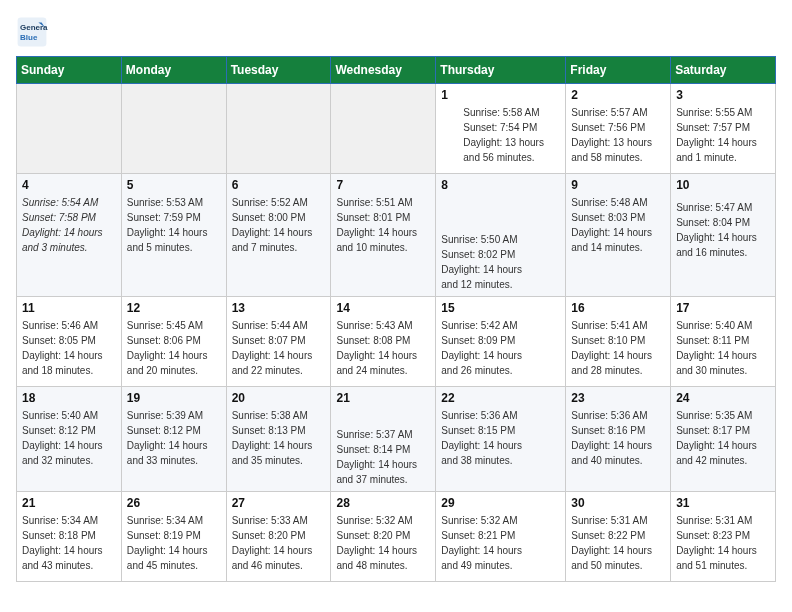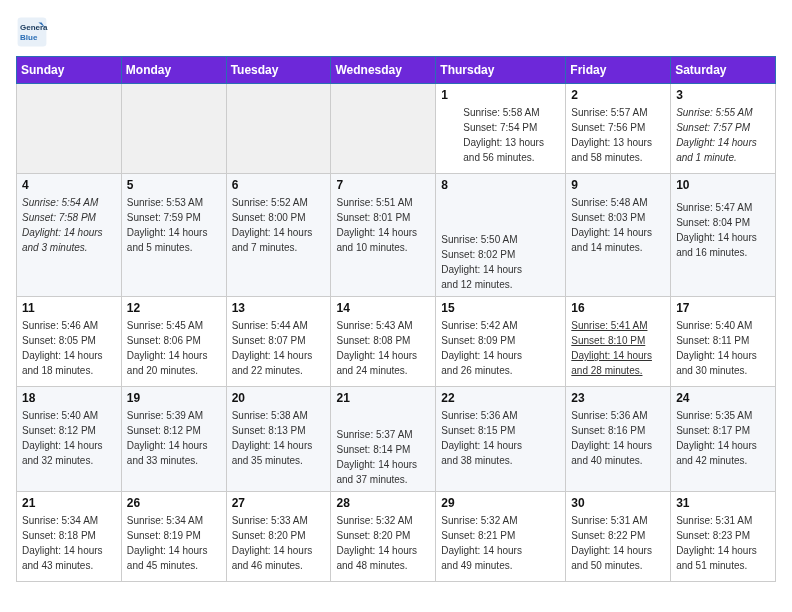--- a/index.html
+++ b/index.html
@@ -42,21 +42,21 @@
     .subtitle {
       font-size: 15px;
       color: #333;
     }
     table {
       width: 100%;
       border-collapse: collapse;
       font-size: 11px;
     }
     thead tr th {
-      background-color: #6d28d9;
+      background-color: #15803d;
       color: #fff;
       padding: 6px 4px;
       text-align: left;
       font-size: 12px;
       font-weight: bold;
       border: 1px solid #2a6db5;
     }
     tbody tr td {
       border: 1px solid #ccc;
       padding: 4px 5px;
@@ -132,21 +132,21 @@
         </td>
         <td>
           <div class="day-num">2</div>
           <div class="day-info" style="white-space: pre-line;">Sunrise: 5:57 AM
 Sunset: 7:56 PM
 Daylight: 13 hours
 and 58 minutes.</div>
         </td>
         <td>
           <div class="day-num">3</div>
-          <div class="day-info" style="white-space: pre-line; font-style: italic;">Sunrise: 5:55 AM
+          <div class="day-info" style="white-space: pre-line;">Sunrise: 5:55 AM
 Sunset: 7:57 PM
 Daylight: 14 hours
 and 1 minute.</div>
         </td>
       </tr>
       <tr>
         <td>
           <div class="day-num">4</div>
           <div class="day-info" style="white-space: pre-line; font-style: italic;">Sunrise: 5:54 AM
 Sunset: 7:58 PM
@@ -227,21 +227,21 @@
         </td>
         <td>
           <div class="day-num">15</div>
           <div class="day-info" style="white-space: pre-line;">Sunrise: 5:42 AM
 Sunset: 8:09 PM
 Daylight: 14 hours
 and 26 minutes.</div>
         </td>
         <td>
           <div class="day-num">16</div>
-          <div class="day-info" style="white-space: pre-line; text-decoration: underline;">Sunrise: 5:41 AM
+          <div class="day-info" style="white-space: pre-line;">Sunrise: 5:41 AM
 Sunset: 8:10 PM
 Daylight: 14 hours
 and 28 minutes.</div>
         </td>
         <td>
           <div class="day-num">17</div>
           <div class="day-info" style="white-space: pre-line;">Sunrise: 5:40 AM
 Sunset: 8:11 PM
 Daylight: 14 hours
 and 30 minutes.</div>

